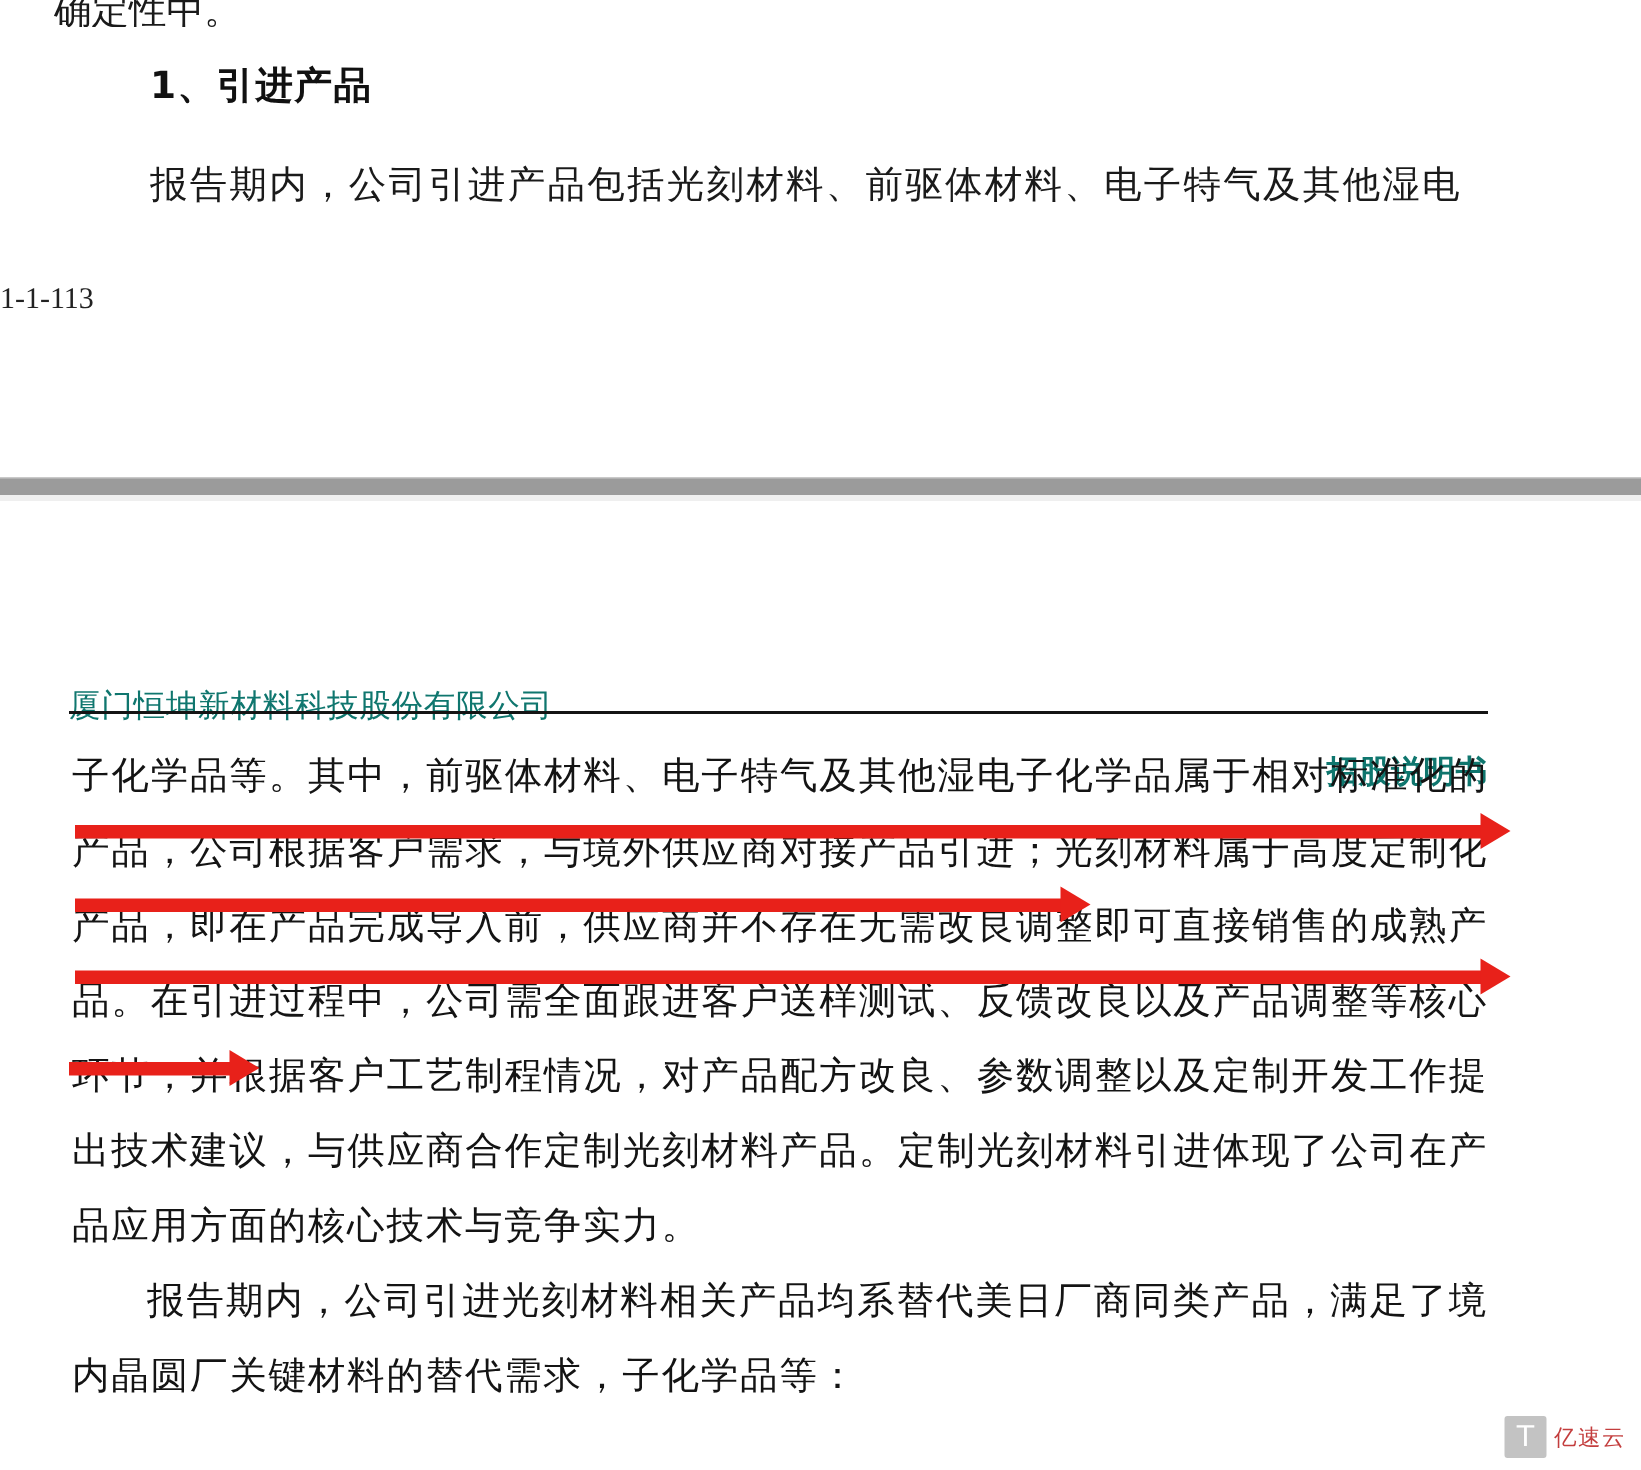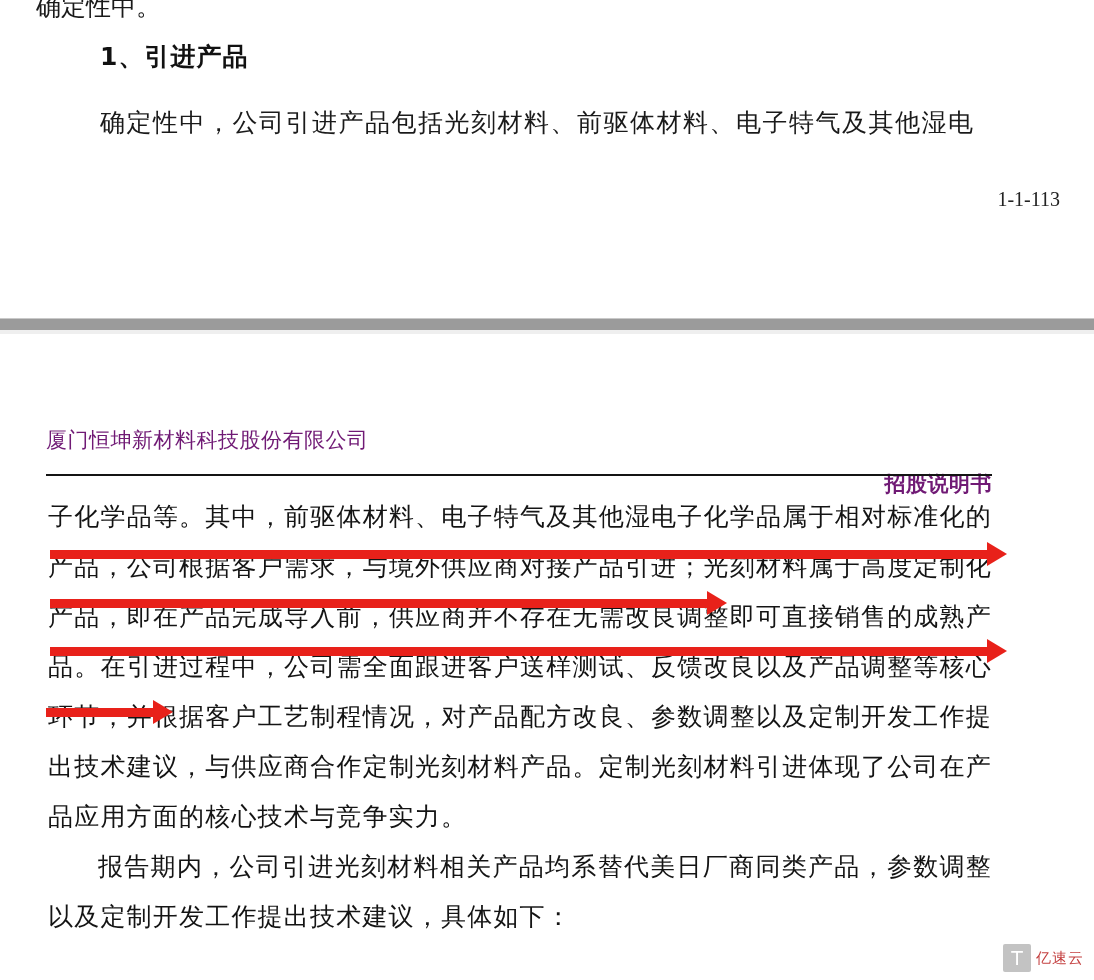--- a/index.html
+++ b/index.html
@@ -59,21 +59,21 @@
     line-height: 42px;
     color: #1a1a1a;
     letter-spacing: 1.5px;
     font-family: "DejaVu Serif", serif;
   }
   .pagenum {
     position: absolute;
     top: 188px;
     left: 0;
     width: 1060px;
-    text-align: right;
+    text-align: left;
     font-size: 20px;
     color: #222;
     font-family: "Liberation Serif", serif;
   }
 
   
   .separator {
     position: absolute;
     top: 318px;
     left: 0;
@@ -92,26 +92,26 @@
     background: #efefef;
   }
 
   
   #page-bottom {
     top: 334px;
     height: 646px;
   }
   .runhead {
     position: absolute;
-    top: 92px;
+    top: 122px;
     left: 46px;
     width: 946px;
     height: 34px;
     font-size: 21px;
-    color: #701a75;
+    color: #0f766e;
     font-family: "DejaVu Sans", sans-serif;
     letter-spacing: 0.5px;
     text-align: right;
   }
   .runhead .left  { position: absolute; left: 0; top: 0; }
   .runhead .right { position: absolute; right: 0; top: 0; font-weight: bold; margin-top: 44px; }
   .runrule {
     position: absolute;
     top: 140px;
     left: 46px;
@@ -186,38 +186,38 @@
     font-family: "DejaVu Sans", sans-serif;
     letter-spacing: 1px;
   }
 </style>
 </head>
 <body>
 
 <div class="page" id="page-top">
   <div class="cut-line">确定性中。</div>
   <div class="heading2">1、引进产品</div>
-  <div class="para-top">确定性中，公司引进产品包括光刻材料、前驱体材料、电子特气及其他湿电</div>
+  <div class="para-top">报告期内，公司引进产品包括光刻材料、前驱体材料、电子特气及其他湿电</div>
   <div class="pagenum">1-1-113</div>
 </div>
 
 <div class="separator"></div>
 <div class="gap"></div>
 
 <div class="page" id="page-bottom">
 
   <div class="runhead">
     <span class="left">厦门恒坤新材料科技股份有限公司</span>
     <span class="right">招股说明书</span>
   </div>
   <div class="runrule"></div>
 
   <div class="body-text">
     <p>子化学品等。其中，前驱体材料、电子特气及其他湿电子化学品属于相对标准化的产品，公司根据客户需求，与境外供应商对接产品引进；光刻材料属于高度定制化产品，即在产品完成导入前，供应商并不存在无需改良调整即可直接销售的成熟产品。在引进过程中，公司需全面跟进客户送样测试、反馈改良以及产品调整等核心环节，并根据客户工艺制程情况，对产品配方改良、参数调整以及定制开发工作提出技术建议，与供应商合作定制光刻材料产品。定制光刻材料引进体现了公司在产品应用方面的核心技术与竞争实力。</p>
-    <p class="indent">报告期内，公司引进光刻材料相关产品均系替代美日厂商同类产品，参数调整以及定制开发工作提出技术建议，具体如下：</p>
+    <p class="indent">报告期内，公司引进光刻材料相关产品均系替代美日厂商同类产品，满足了境内晶圆厂关键材料的替代需求，子化学品等：</p>
   </div>
 
   <div class="arrow" id="arrow-1"></div>
   <div class="arrow" id="arrow-2"></div>
   <div class="arrow" id="arrow-3"></div>
   <div class="arrow" id="arrow-4"></div>
 
   <div class="watermark">
     <div class="wm-badge">T</div>
     <div class="wm-text">亿速云</div>

